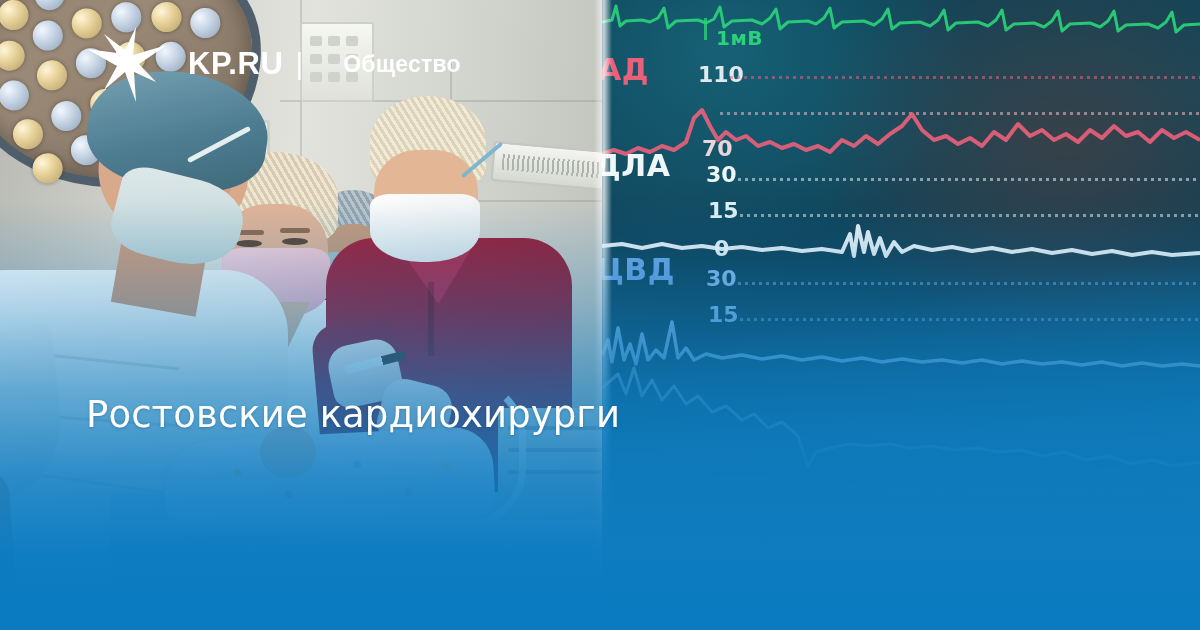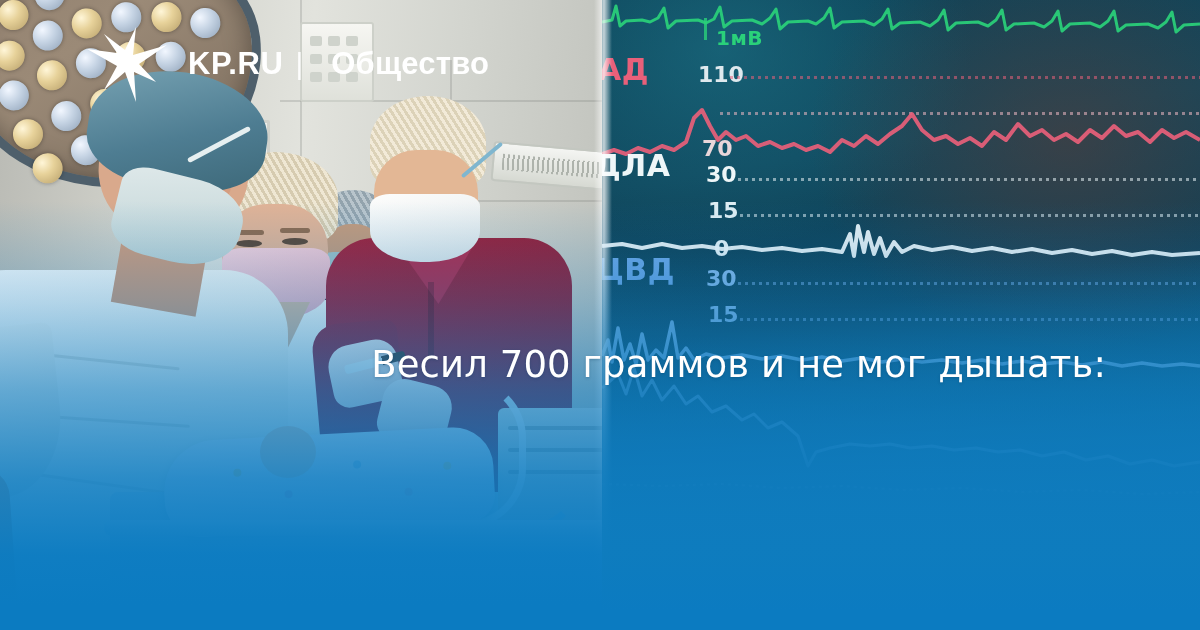--- a/index.html
+++ b/index.html
@@ -5,21 +5,20 @@
 <style>
   * { margin:0; padding:0; box-sizing:border-box; }
   html,body { background:#1b1b1b; }
   body { font-family:"Liberation Sans", sans-serif; }
 
   #card{
     position:relative;
     width:1200px; height:630px;
     overflow:hidden;
     background:#737373;
-    text-align:right;
   }
 
   
   .photo{ position:absolute; top:0; height:630px; overflow:hidden; }
 
   
   #photo-left{ left:0; width:602px; background:#c9c9c2; }
 
   .or-wall{
     position:absolute; left:0; top:0; width:602px; height:630px;
@@ -333,22 +332,22 @@
   #brand-name{
     color:#fff; font-size:31px; font-weight:bold;
     letter-spacing:.6px; margin-left:18px;
     font-family:"Liberation Sans", sans-serif;
   }
   #brand-sep{
     color:#fff; font-size:30px; font-weight:300;
     margin:0 4px 0 12px; opacity:.95;
   }
   #rubric{
-    color:#fff; font-size:31px; font-weight:bold;
-    margin-left:24px; letter-spacing:.2px;
+    color:#fff; font-size:23px; font-weight:bold;
+    margin-left:36px; letter-spacing:.2px;
   }
 
   
   #headline{
     position:absolute; left:86px; top:340px; width:1020px;
     z-index:8;
     color:#ffffff;
     font-family:"DejaVu Sans", sans-serif;
     font-size:37px; font-weight:400; line-height:50px;
     letter-spacing:.1px;
@@ -566,18 +565,18 @@
       <svg viewBox="0 0 86 80" width="86" height="80" aria-hidden="true">
         <path d="M3 25 L33 29 L20 10 L41 26 L52 3 L49 31 L83 21 L55 40 L72 58 L50 48 L52 78 L41 48 L20 66 L33 42 Z" fill="#ffffff"></path>
       </svg>
     </span>
     <span id="brand-name">KP.RU</span>
     <span id="brand-sep">|</span>
     <span id="rubric">Общество</span>
   </div>
 
   <h1 id="headline">
-    <span>Весил 700 граммов и не мог дышать:</span><br>
     <br>
+    <span>Ростовские кардиохирурги</span><br>
     <br>
   </h1>
 
 </div>
 
 </body></html>

